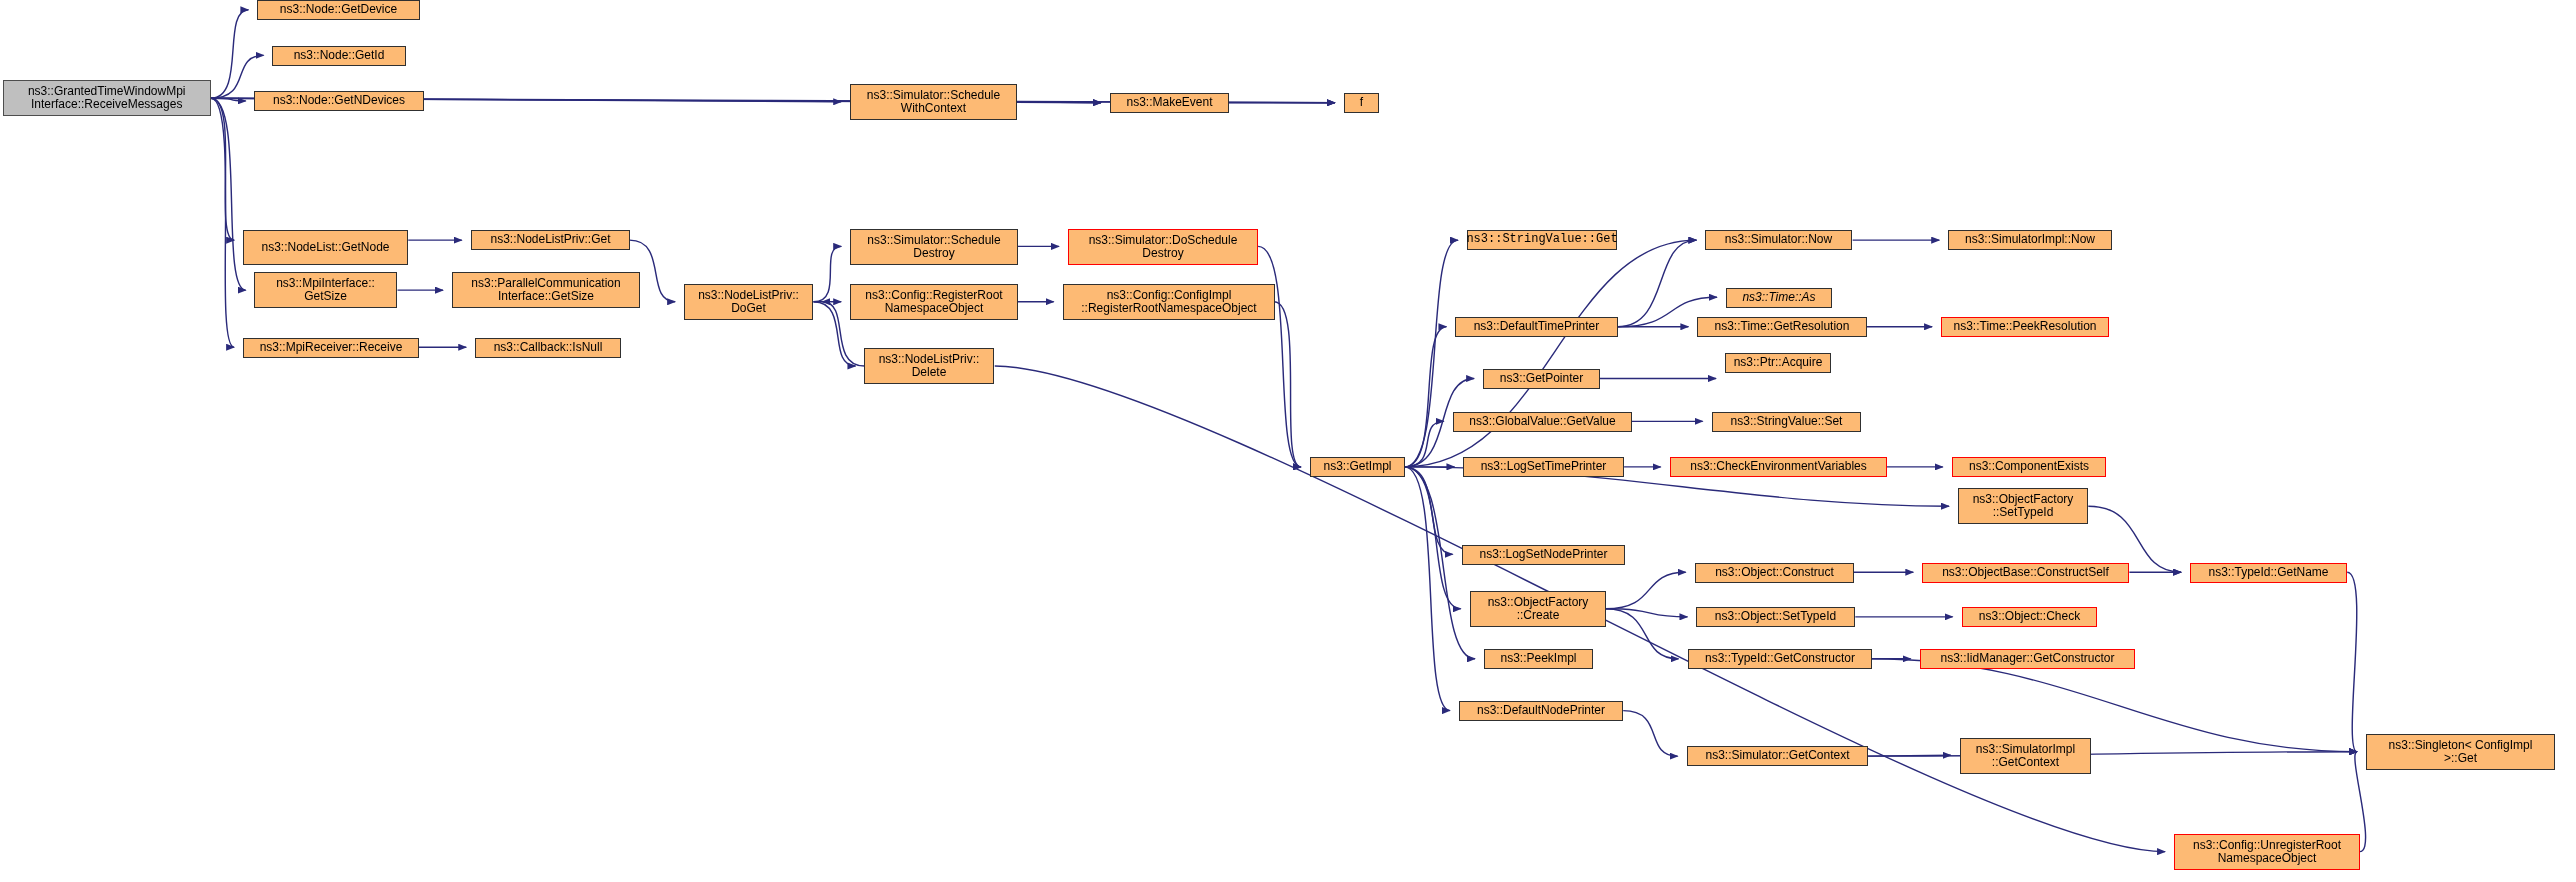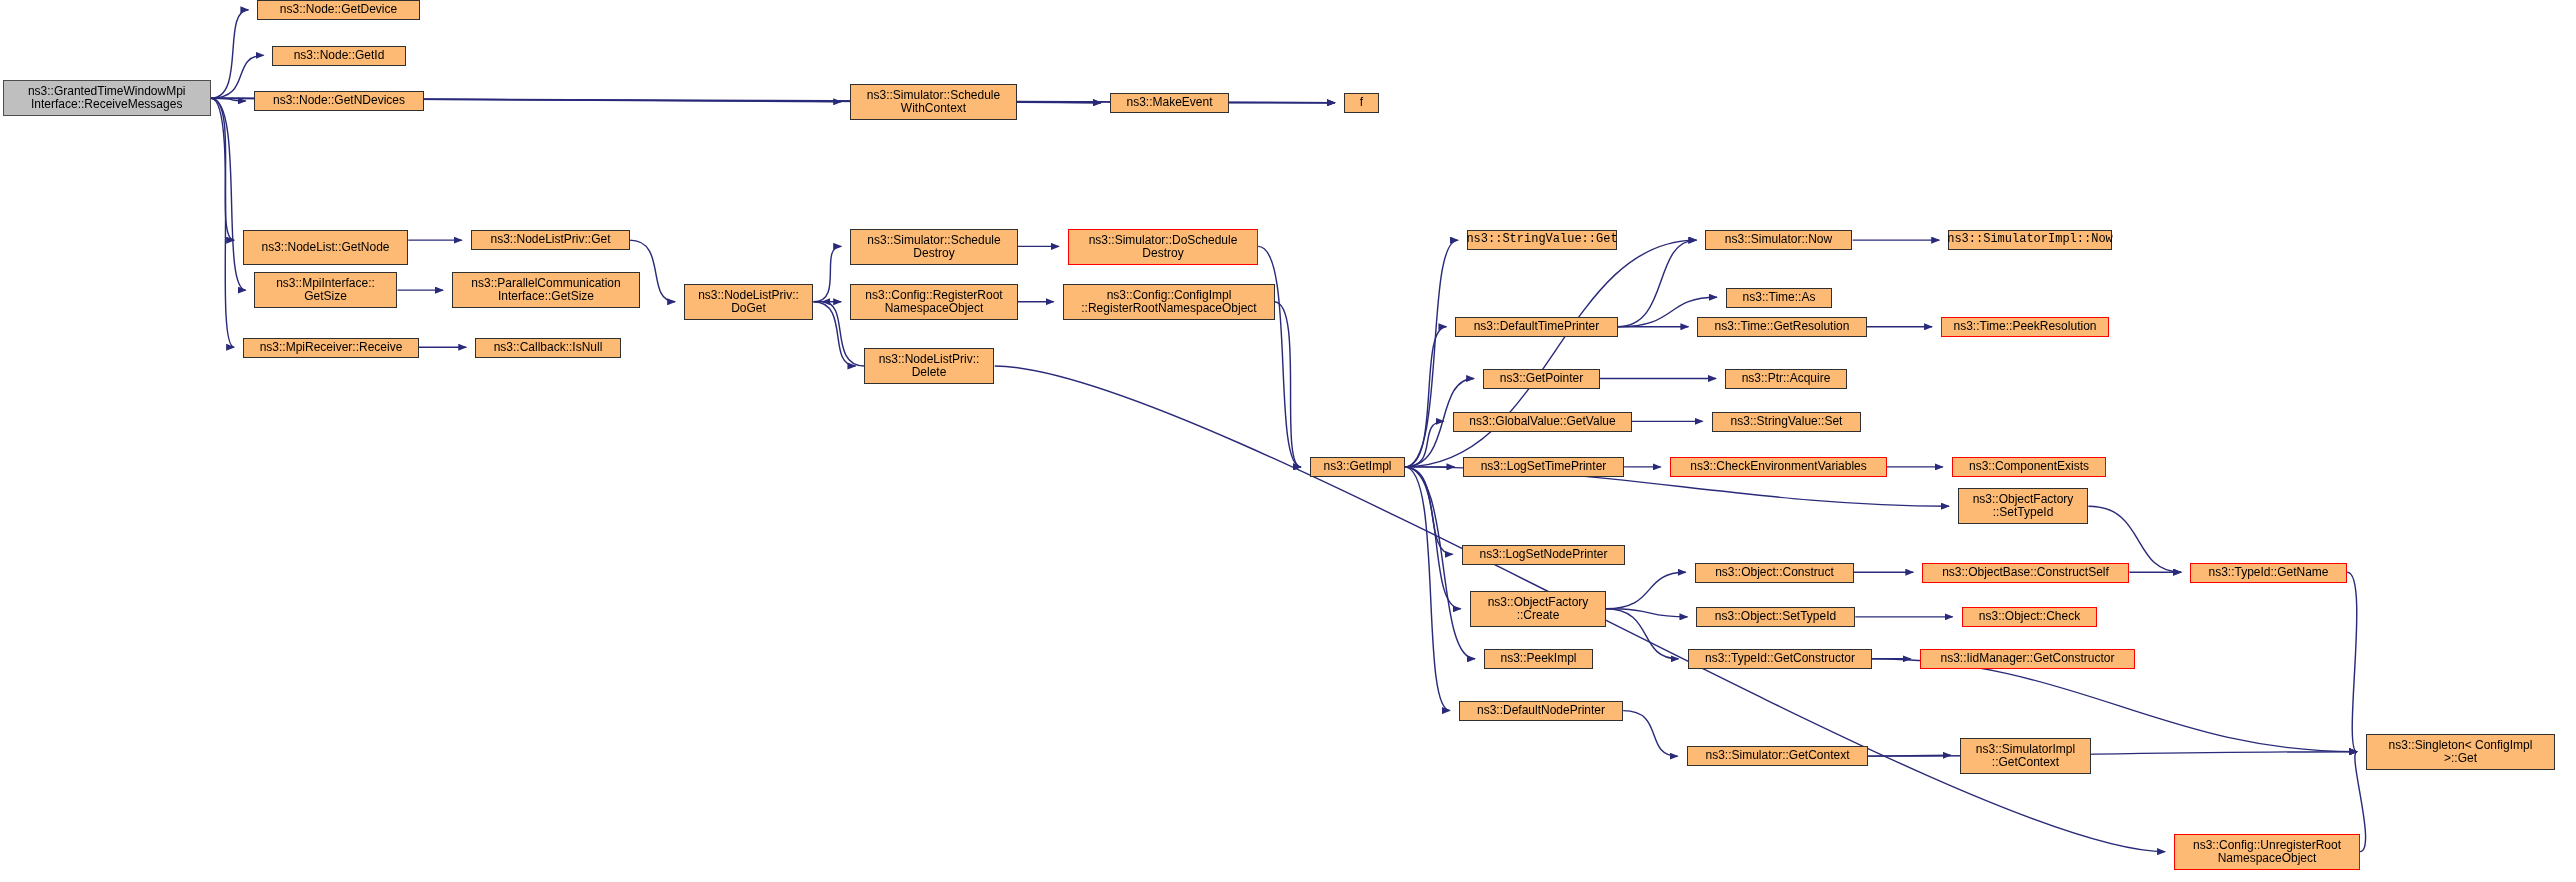--- a/index.html
+++ b/index.html
@@ -111,27 +111,27 @@
 Destroy</div>
       <div class="node thick" style="left: 850px; top: 284px; width: 168px; height: 36px;">ns3::Config::RegisterRoot
 NamespaceObject</div>
       <div class="node thick" style="left: 1063px; top: 284px; width: 212px; height: 36px;">ns3::Config::ConfigImpl
 ::RegisterRootNamespaceObject</div>
       <div class="node thick" style="left: 864px; top: 348px; width: 130px; height: 36px;">ns3::NodeListPriv::
 Delete</div>
       <div class="node thick" style="left: 1310px; top: 457px; width: 95px; height: 19.6px;">ns3::GetImpl</div>
       <div class="node thick" style="left: 1467px; top: 230px; width: 150px; height: 19.6px; font-family: Liberation Mono, monospace;">ns3::StringValue::Get</div>
       <div class="node thick" style="left: 1705px; top: 230px; width: 147px; height: 19.6px;">ns3::Simulator::Now</div>
-      <div class="node thick" style="left: 1948px; top: 230px; width: 164px; height: 19.6px; font-family: Liberation Mono, monospace;">ns3::SimulatorImpl::Now</div>
+      <div class="node thick" style="left: 1948px; top: 230px; width: 164px; height: 19.6px;">ns3::SimulatorImpl::Now</div>
       <div class="node thick" style="left: 1455px; top: 317px; width: 163px; height: 19.6px;">ns3::DefaultTimePrinter</div>
-      <div class="node thick" style="left: 1726px; top: 288px; width: 106px; height: 19.6px;">ns3::Time::As</div>
+      <div class="node thick" style="left: 1726px; top: 288px; width: 106px; height: 19.6px; font-style: italic;">ns3::Time::As</div>
       <div class="node thick" style="left: 1697px; top: 317px; width: 170px; height: 19.6px;">ns3::Time::GetResolution</div>
       <div class="node red" style="left: 1941px; top: 317px; width: 168px; height: 19.6px;">ns3::Time::PeekResolution</div>
       <div class="node thick" style="left: 1483px; top: 369px; width: 117px; height: 19.6px;">ns3::GetPointer</div>
-      <div class="node thick" style="left: 1725px; top: 369px; width: 122px; height: 19.6px;">ns3::Ptr::Acquire</div>
+      <div class="node thick" style="left: 1725px; top: 353px; width: 106px; height: 19.6px;">ns3::Ptr::Acquire</div>
       <div class="node thick" style="left: 1453px; top: 412px; width: 179px; height: 19.6px;">ns3::GlobalValue::GetValue</div>
       <div class="node thick" style="left: 1712px; top: 412px; width: 149px; height: 19.6px; text-align: center;">ns3::StringValue::Set</div>
       <div class="node thick" style="left: 1463px; top: 457px; width: 161px; height: 19.6px;">ns3::LogSetTimePrinter</div>
       <div class="node red" style="left: 1670px; top: 457px; width: 217px; height: 19.6px;">ns3::CheckEnvironmentVariables</div>
       <div class="node red" style="left: 1952px; top: 457px; width: 154px; height: 19.6px;">ns3::ComponentExists</div>
       <div class="node thick" style="left: 1958px; top: 488px; width: 130px; height: 36px;">ns3::ObjectFactory
 ::SetTypeId</div>
       <div class="node thick" style="left: 1462px; top: 545px; width: 163px; height: 19.6px;">ns3::LogSetNodePrinter</div>
       <div class="node thick" style="left: 1695px; top: 563px; width: 159px; height: 19.6px;">ns3::Object::Construct</div>
       <div class="node red" style="left: 1922px; top: 563px; width: 207px; height: 19.6px;">ns3::ObjectBase::ConstructSelf</div>

